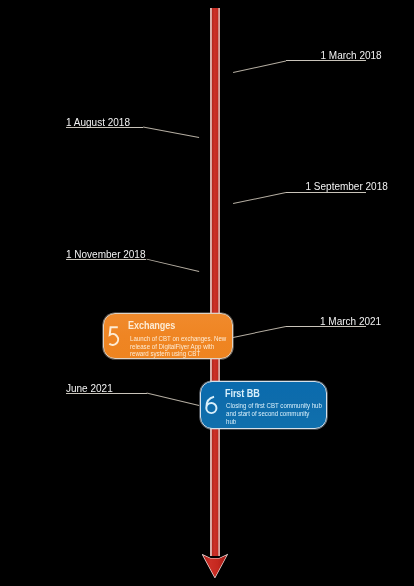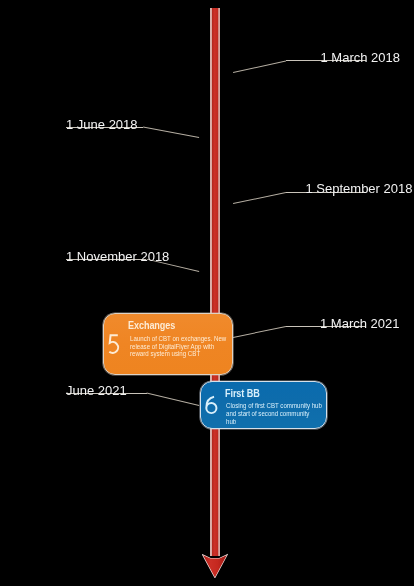--- a/index.html
+++ b/index.html
@@ -26,21 +26,21 @@
 
   .orange{background:linear-gradient(180deg,#f08a2c 0%,#ef8523 50%,#ee8420 100%);
           border:1.4px solid #ded3c5;box-shadow:0 0 0 0.6px rgba(216,204,190,0.62);}
   .blue{background:linear-gradient(180deg,#0a6bae 0%,#0e6cab 50%,#1070ad 100%);
         border:1.4px solid #d5e0ea;box-shadow:0 0 0 0.6px rgba(198,212,226,0.62);}
   .orange .ttl,.orange .desc{color:#fdebd4;}
   .blue .ttl,.blue .desc{color:#d9f0fb;}
 
   .conn-diag{position:absolute;height:1px;background:#b5aea2;transform-origin:0 0;}
   .conn-horiz{position:absolute;height:1px;background:#c9c4ba;}
-  .date{position:absolute;color:#f2f2f2;font-size:13px;white-space:nowrap;}
+  .date{position:absolute;color:#f2f2f2;font-size:10px;white-space:nowrap;}
 </style>
 </head>
 <body>
 
 <div id="stage">
 
   <div class="spine"></div>
 
   <svg class="arrowhead" viewBox="0 0 26 26">
     <defs>
@@ -54,31 +54,31 @@
     <polygon points="1.1,3.2 8.4,6.6 17.4,6.6 24.7,3.2 12.9,25.2" fill="none" stroke="#f0dedb" stroke-width="1.4" stroke-linejoin="miter"></polygon>
     <polygon points="1.1,3.2 8.4,6.6 17.4,6.6 24.7,3.2 12.9,25.2" fill="url(#arrowGrad)"></polygon>
   </svg>
 
   <div id="nodes">
   <div class="conn-horiz" style="left:286px;top:60px;width:80px"></div>
   <div class="conn-diag" style="left:233px;top:71.5px;width:54.23px;transform:rotate(-12.242deg)"></div>
   <div class="date" style="left:320.5px;top:50.0px">1 March 2018</div>
   <div class="conn-horiz" style="left:65.5px;top:127px;width:77.5px"></div>
   <div class="conn-diag" style="left:199px;top:137.5px;width:56.98px;transform:rotate(-169.380deg)"></div>
-  <div class="date" style="left:66px;top:117.0px">1 June 2018</div>
+  <div class="date" style="left:66px;top:117.0px">1 August 2018</div>
   <div class="conn-horiz" style="left:286px;top:191.5px;width:80px"></div>
   <div class="conn-diag" style="left:233px;top:202.5px;width:54.13px;transform:rotate(-11.725deg)"></div>
   <div class="date" style="left:305.5px;top:181.0px">1 September 2018</div>
   <div class="conn-horiz" style="left:65.5px;top:259px;width:80.5px"></div>
   <div class="conn-diag" style="left:199px;top:271.5px;width:54.45px;transform:rotate(-166.729deg)"></div>
   <div class="date" style="left:66px;top:249.0px">1 November 2018</div>
   <div class="conn-horiz" style="left:285.5px;top:326px;width:80.5px"></div>
   <div class="conn-diag" style="left:233px;top:337px;width:53.64px;transform:rotate(-11.834deg)"></div>
   <div class="date" style="left:320px;top:315.5px">1 March 2021</div>
-  <div class="node orange" style="left:102.6px;top:312.6px;width:130.6px;height:62px">
+  <div class="node orange" style="left:102.6px;top:312.6px;width:130.6px;height:46px">
     <div class="num">
           <svg viewBox="-0.3 0.95 15.8 25.55">
             <g fill="none" stroke="#fdebd4" stroke-width="2.65" stroke-linecap="butt" stroke-linejoin="miter">
               <path d="M12.3,2.1 L2.6,2.1 L1.5,12.2 A7.3,7.3 0 1 1 0.9,24.1"></path>
             </g>
           </svg>
         </div>
     <div class="ttl" style="left:24.5px;top:6.9px">Exchanges</div>
     <div class="desc" style="left:26.7px;top:21.3px">
         <div class="dline">Launch of CBT on exchanges. New</div>

